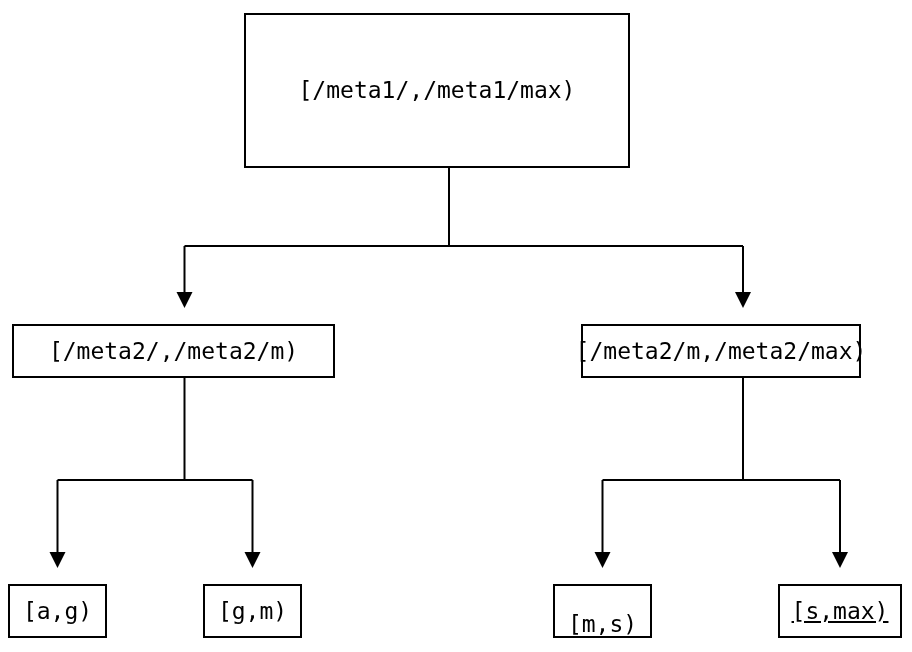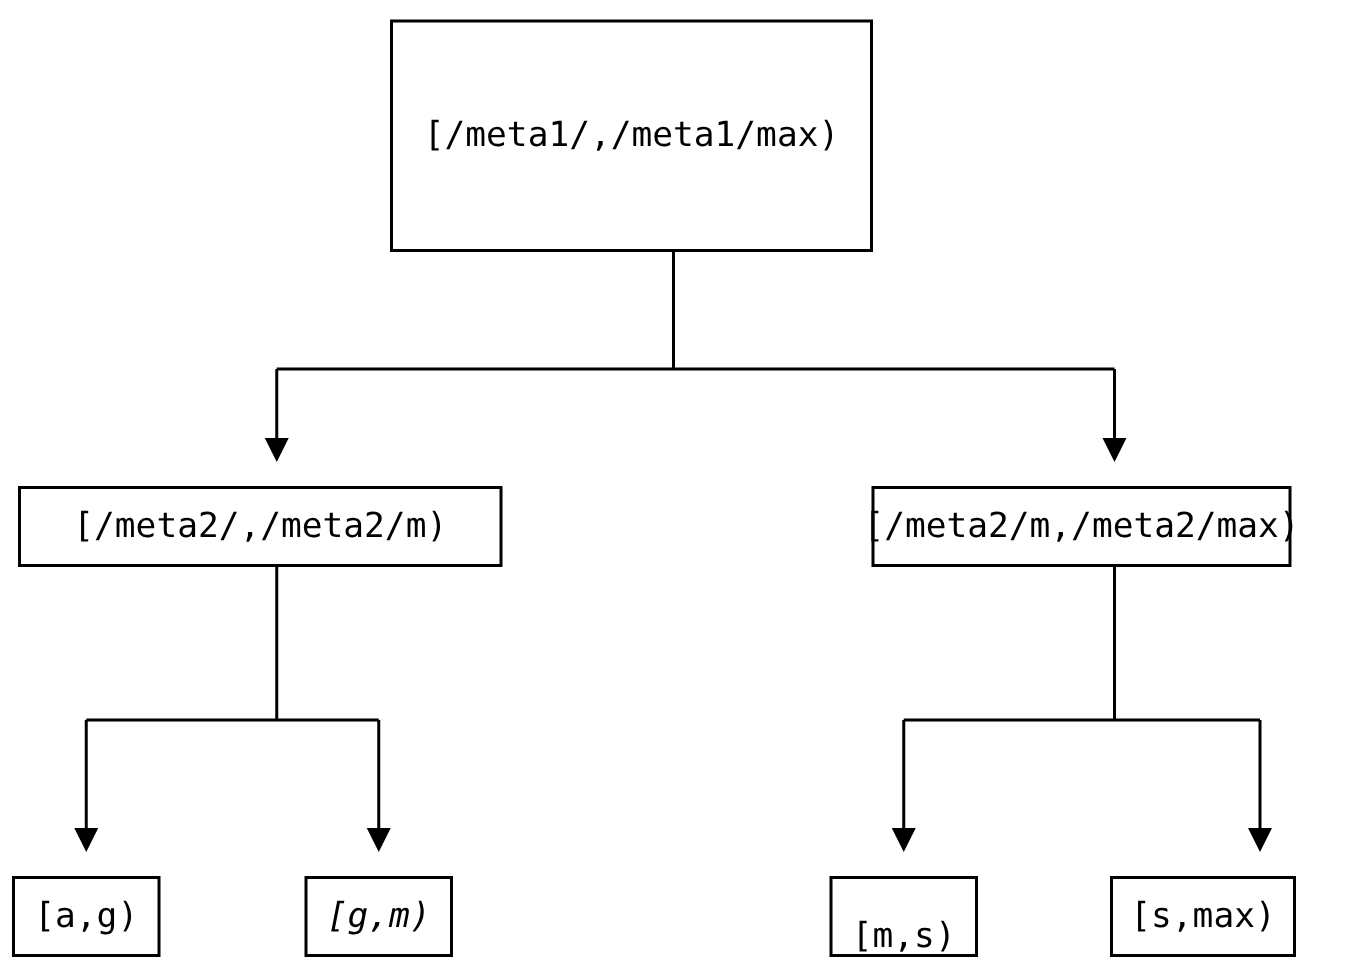--- a/index.html
+++ b/index.html
@@ -28,27 +28,27 @@
     border: 2px solid #000000;
     background: #ffffff;
     color: #000000;
     display: flex;
     align-items: center;
     justify-content: center;
     font-size: 23px;
     line-height: 1;
     white-space: nowrap;
   }
-  .node-root   { left: 260px; top: 13px;  width: 322px; height: 155px; }
+  .node-root   { left: 244px; top: 13px;  width: 386px; height: 155px; }
   .node-l1a    { left: 12px;  top: 324px; width: 323px; height: 54px; }
   .node-l1b    { left: 581px; top: 324px; width: 280px; height: 54px; }
   .node-leaf-ag   { left: 8px;   top: 584px; width: 99px;  height: 54px; }
-  .node-leaf-gm   { left: 203px; top: 584px; width: 99px;  height: 54px; font-style: italic; }
+  .node-leaf-gm   { left: 203px; top: 584px; width: 99px;  height: 54px; }
   .node-leaf-ms   { left: 553px; top: 584px; width: 99px;  height: 54px; align-items: flex-end; }
-  .node-leaf-smax { left: 740px; top: 584px; width: 124px; height: 54px; }
+  .node-leaf-smax { left: 778px; top: 584px; width: 124px; height: 54px; text-decoration: underline; }
 </style>
 </head>
 <body>
 
 <div class="canvas">
 
   <svg class="connectors" viewBox="0 0 912 652" xmlns="http://www.w3.org/2000/svg">
 
     <g stroke="#000000" stroke-width="2" fill="none">
       <path d="M449,168 L449,246"></path>

